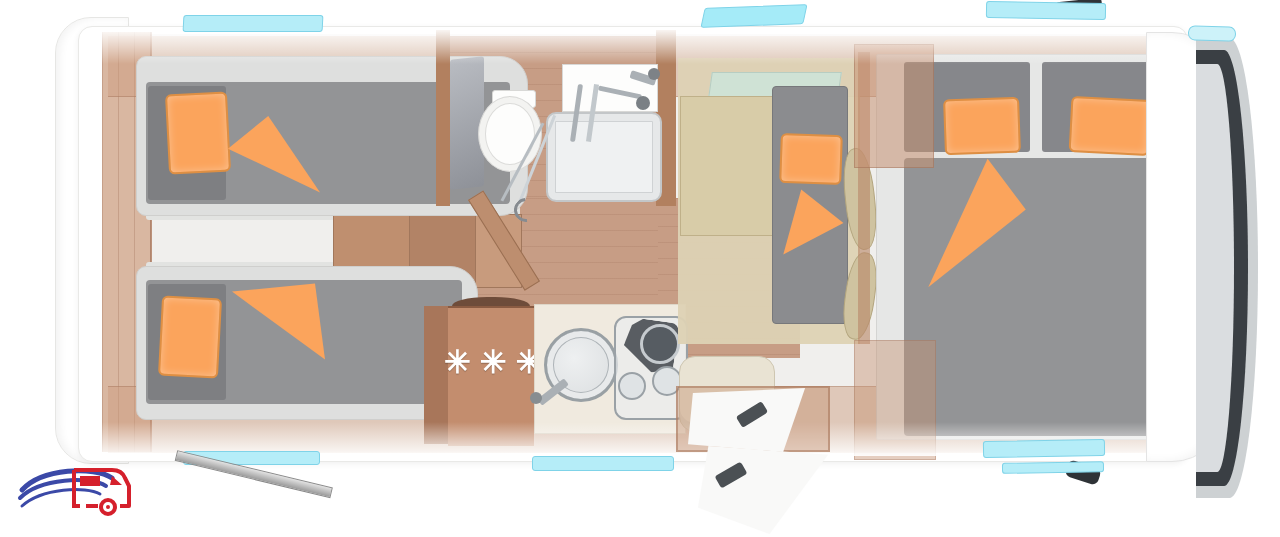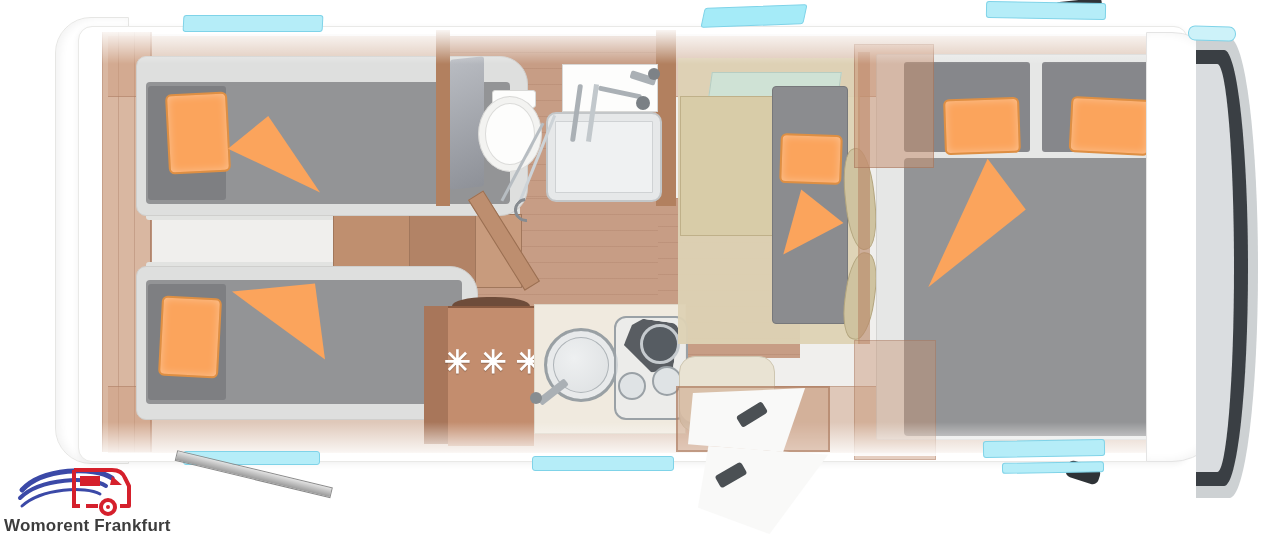--- a/index.html
+++ b/index.html
@@ -174,16 +174,15 @@
       <path d="M14,30 C34,8 86,6 104,18" fill="none" stroke="#3b49a7" stroke-width="5" stroke-linecap="round"></path>
       <path d="M12,38 C32,18 82,16 98,26" fill="none" stroke="#3b49a7" stroke-width="4" stroke-linecap="round"></path>
       <path d="M14,46 C34,28 78,26 92,34" fill="none" stroke="#3b49a7" stroke-width="3" stroke-linecap="round"></path>
       <path d="M66,10 L104,10 Q114,10 117,18 L121,26 L121,46 L112,46 M90,46 L78,46" fill="none" stroke="#d5202c" stroke-width="4" stroke-linejoin="round"></path>
       <path d="M66,10 L66,46 L72,46" fill="none" stroke="#d5202c" stroke-width="4"></path>
       <rect x="72" y="16" width="20" height="10" fill="#d5202c"></rect>
       <path d="M104,16 L114,25 L102,25 Z" fill="#d5202c"></path>
       <circle cx="100" cy="47" r="7" fill="none" stroke="#d5202c" stroke-width="4"></circle>
       <circle cx="100" cy="47" r="2" fill="#d5202c"></circle>
     </svg>
-    <div id="logo-text" style="position:absolute;left:0;top:56px;white-space:nowrap;">Womorent Frankfurt</div>
   </div>
 
 </div>
 
 </body></html>

